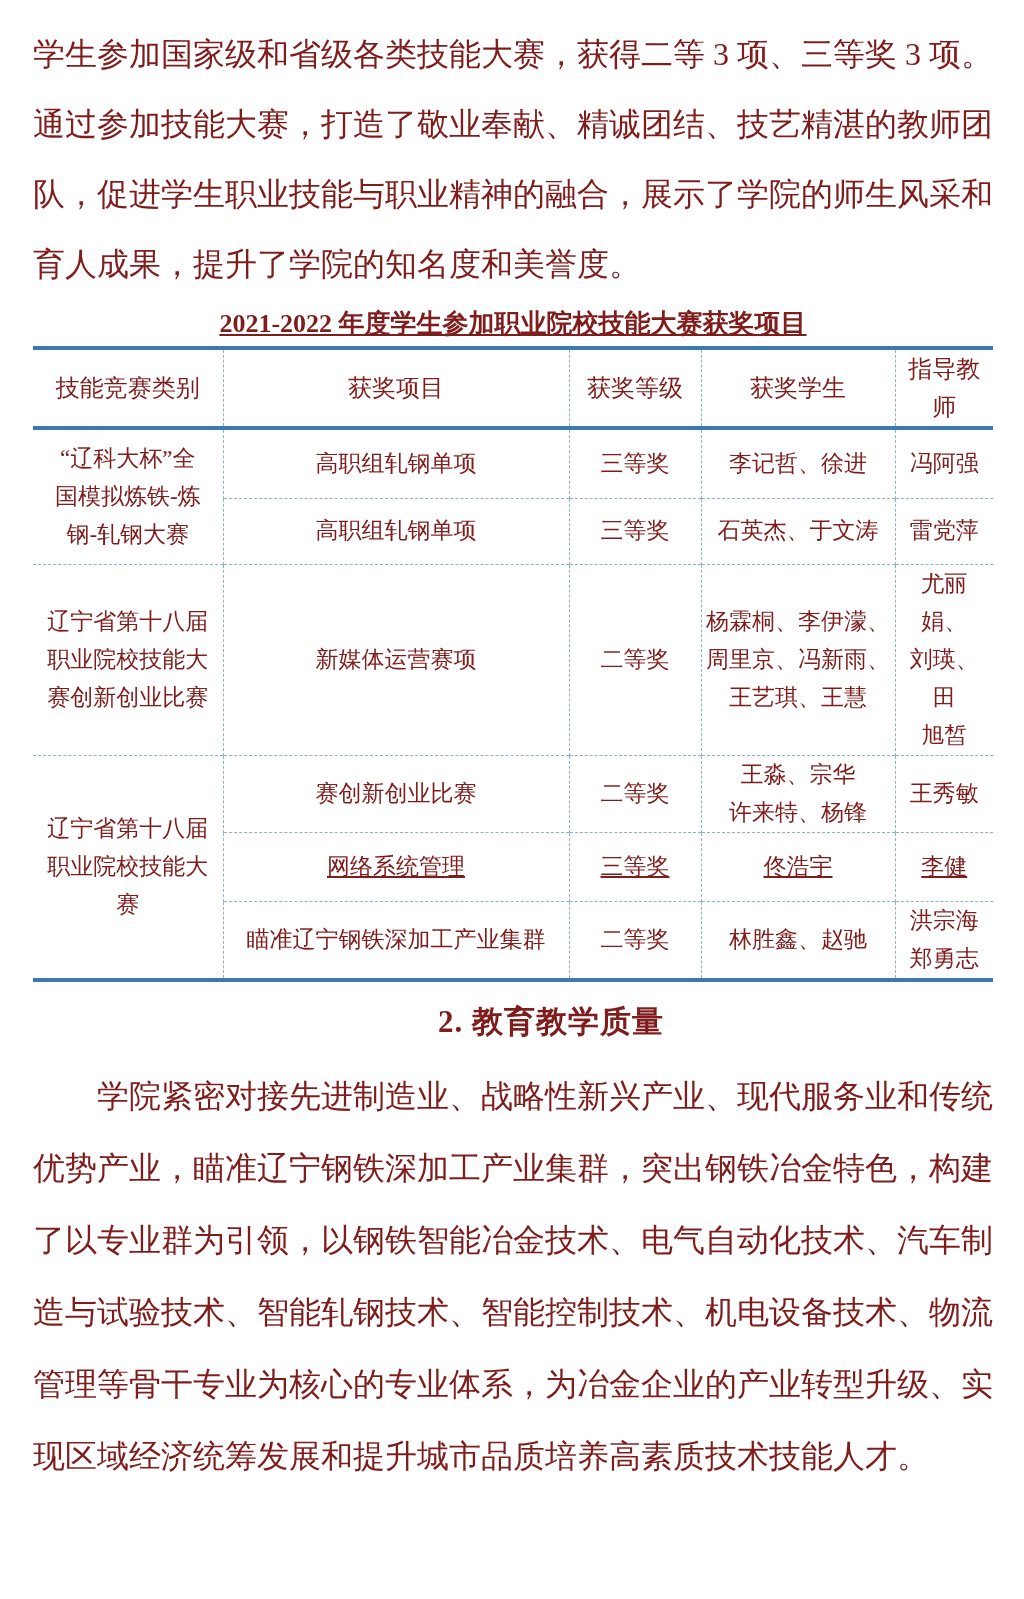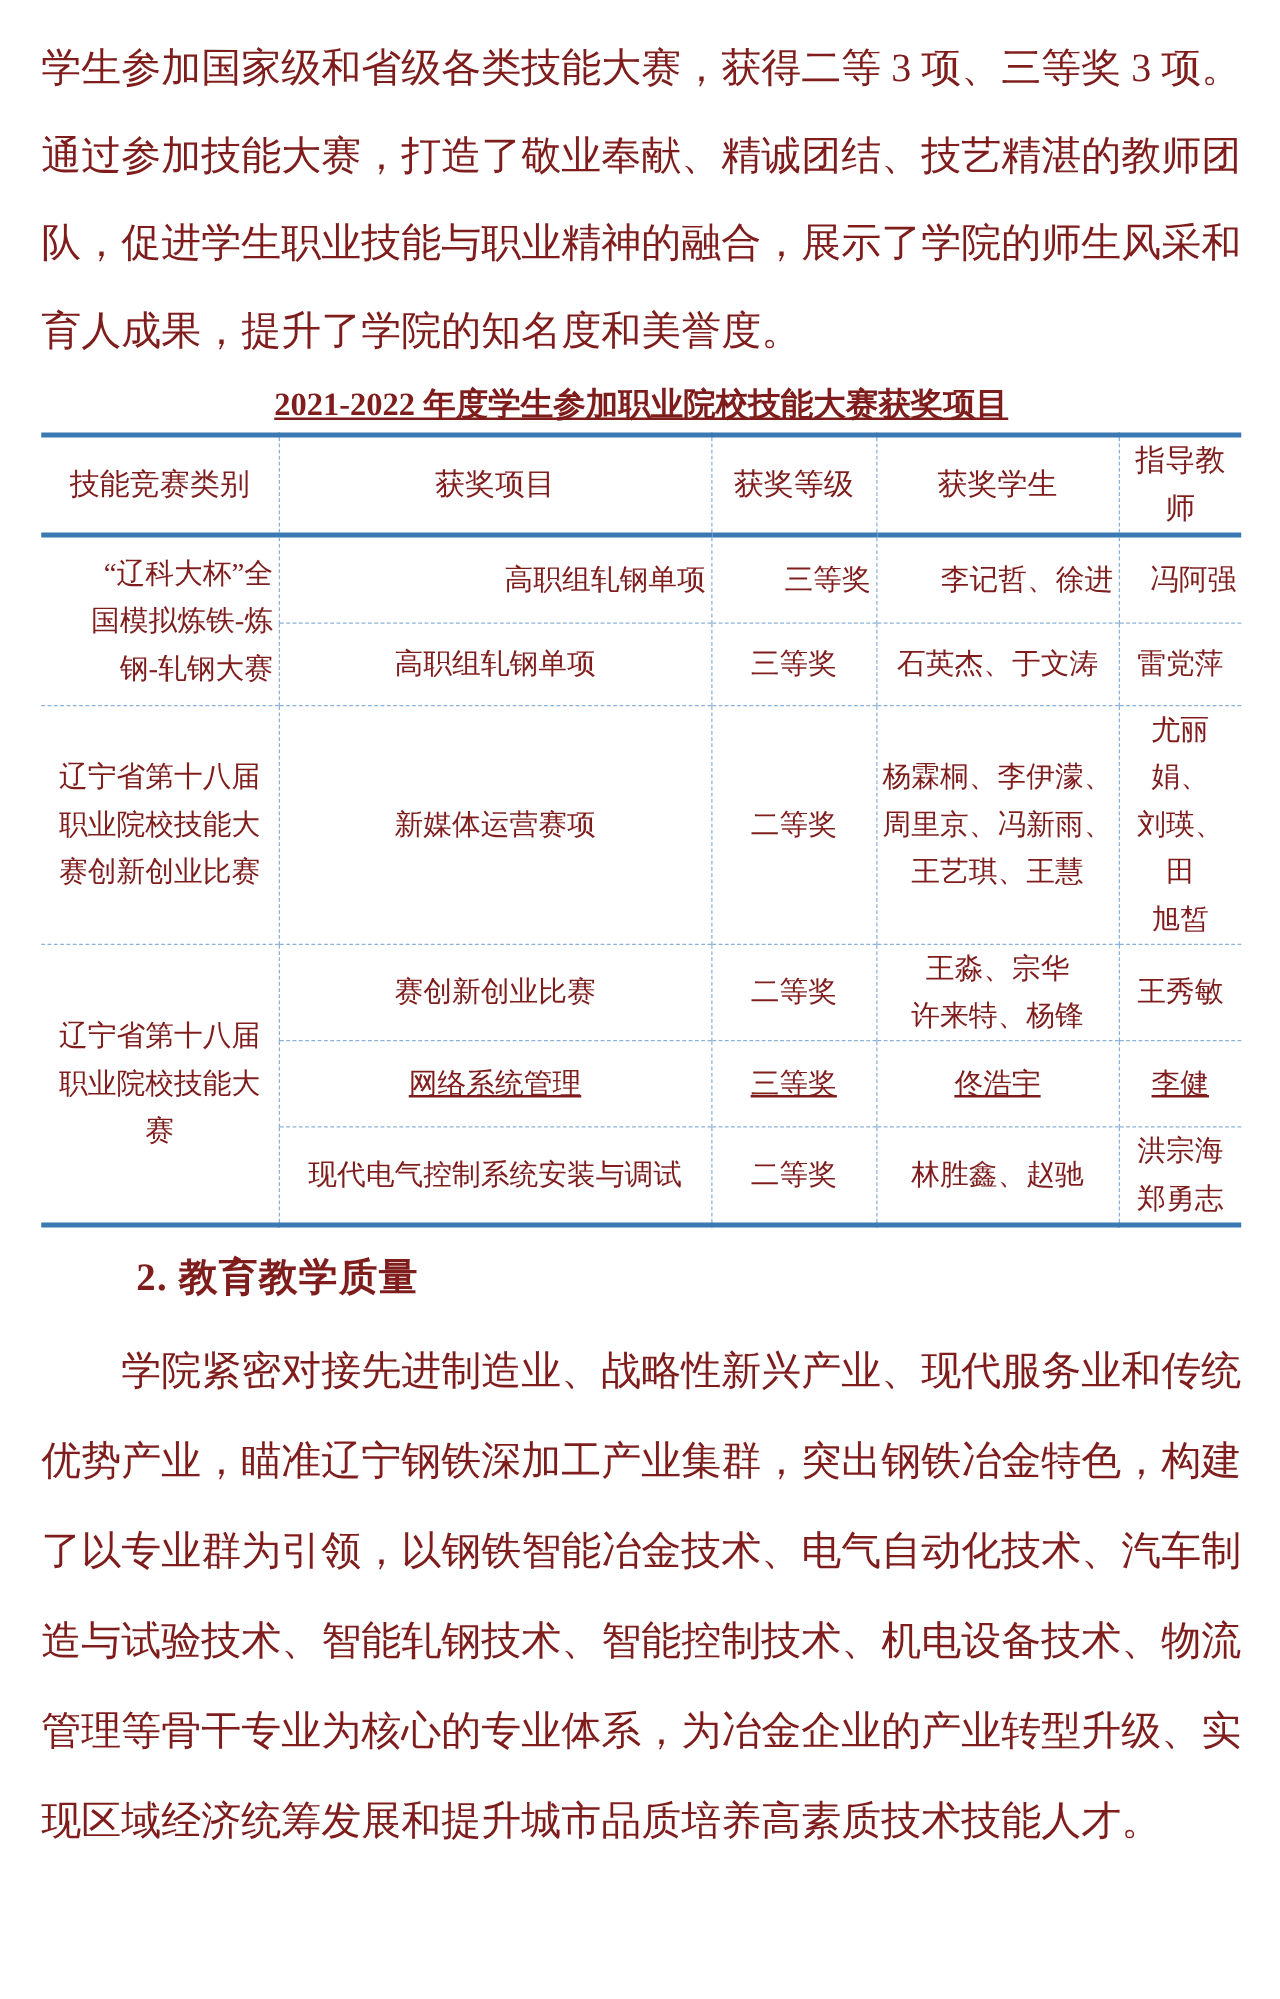--- a/index.html
+++ b/index.html
@@ -45,39 +45,39 @@
     font-size: 23px;
     font-weight: normal;
     text-align: center;
     vertical-align: middle;
     white-space: pre-line;
     line-height: 38px;
     padding: 0 4px;
     border-top: 1px dashed #8ab1d8;
   }
   table.awards thead th { border-top: none; border-bottom: 4px solid #3b79b3; font-size: 24px; }
-  table.awards tbody tr.first-row td { border-top: none; text-align: right; }
+  table.awards tbody tr.first-row td { border-top: none; }
   table.awards .c2, table.awards .c3, table.awards .c4, table.awards .c5 { border-left: 1px dashed #8ab1d8; }
   table.awards .c1 { border-left: none; }
   table.awards .c5 { border-right: none; }
   tr.rh  { height: 75px; }
   tr.r1  { height: 70px; }
   tr.r2  { height: 66px; }
   tr.r3  { height: 114px; }
   tr.r4  { height: 69px; }
   tr.r5  { height: 69px; text-decoration: underline; }
   tr.r6  { height: 74px; }
   .heading {
     font-size: 31px;
     font-weight: bold;
     line-height: 72px;
     margin: 0 0 0 76px;
     letter-spacing: 1px;
   }
-  .headings-block { margin-top: 4px; }
+  .headings-block { margin-top: 4px; text-align: center; }
 </style>
 </head>
 <body>
 
 <div class="page">
 
   <p class="para para-top">学生参加国家级和省级各类技能大赛，获得二等 3 项、三等奖 3 项。通过参加技能大赛，打造了敬业奉献、精诚团结、技艺精湛的教师团队，促进学生职业技能与职业精神的融合，展示了学院的师生风采和育人成果，提升了学院的知名度和美誉度。</p>
 
   <div class="table-title">2021-2022 年度学生参加职业院校技能大赛获奖项目</div>
 
@@ -138,21 +138,21 @@
 许来特、杨锋</td>
         <td class="c5">王秀敏</td>
       </tr>
       <tr class="r5">
         <td class="c2">网络系统管理</td>
         <td class="c3">三等奖</td>
         <td class="c4">佟浩宇</td>
         <td class="c5">李健</td>
       </tr>
       <tr class="r6">
-        <td class="c2">现代电气控制系统安装与调试</td>
+        <td class="c2">瞄准辽宁钢铁深加工产业集群</td>
         <td class="c3">二等奖</td>
         <td class="c4">林胜鑫、赵驰</td>
         <td class="c5">洪宗海
 郑勇志</td>
       </tr>
     </tbody>
   </table>
 
   <div class="headings-block">
     <div class="heading">2. 教育教学质量</div>

